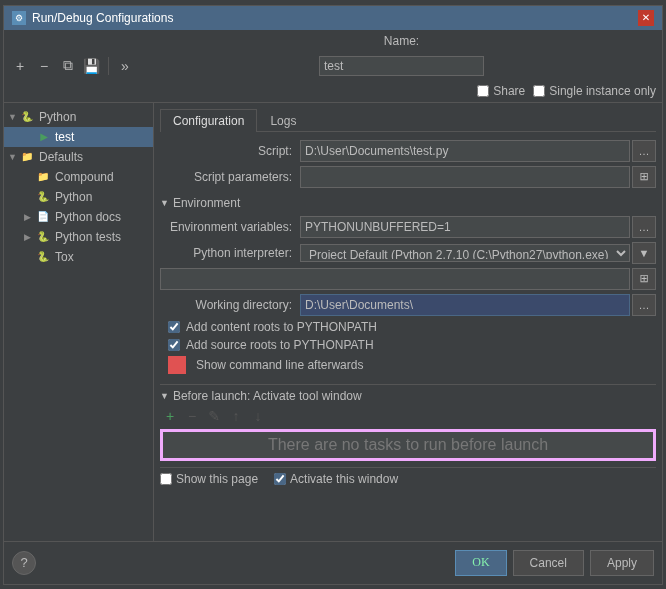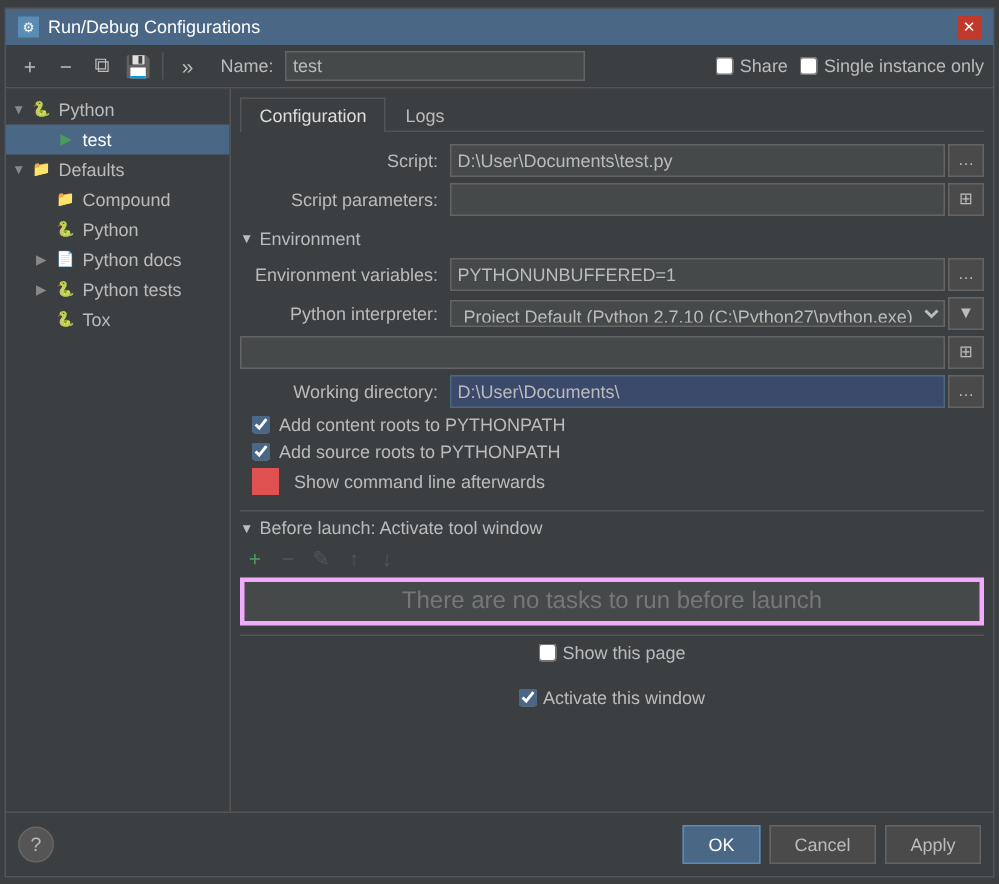--- a/index.html
+++ b/index.html
@@ -84,20 +84,21 @@
       background: #555;
       margin: 0 2px;
     }
     .name-row {
       display: flex;
       align-items: center;
       gap: 8px;
       padding: 4px 8px;
       background: #3c3f41;
       border-bottom: 1px solid #555;
+      flex-direction: column;
     }
     .name-label { color: #bbb; font-size: 12px; }
     .name-input {
       flex: 1;
       max-width: 200px;
       background: #45494a;
       border: 1px solid #646464;
       color: #bbb;
       padding: 2px 4px;
       font-size: 12px;
@@ -294,21 +295,20 @@
       color: #777;
       font-size: 16px;
     }
     .footer-checkboxes {
       display: flex;
       align-items: center;
       gap: 16px;
       margin-top: 6px;
       padding: 4px 0;
       border-top: 1px solid #555;
-      flex-direction: column;
     }
     .dialog-footer {
       display: flex;
       justify-content: flex-end;
       gap: 6px;
       padding: 8px;
       border-top: 1px solid #555;
       background: #3c3f41;
     }
     .dialog-btn {
@@ -316,21 +316,22 @@
       background: #4a4a4a;
       border: 1px solid #646464;
       color: #bbb;
       cursor: pointer;
       font-size: 12px;
       height: 26px;
     }
     .dialog-btn.primary {
       background: #4a6785;
       border-color: #5a8db5;
-      color: #ffffff;
+      color: #86efac;
+      font-family: Liberation Serif, serif;
     }
     .help-btn {
       width: 24px;
       height: 24px;
       border-radius: 50%;
       background: #555;
       border: 1px solid #666;
       color: #bbb;
       cursor: pointer;
       font-size: 13px;

